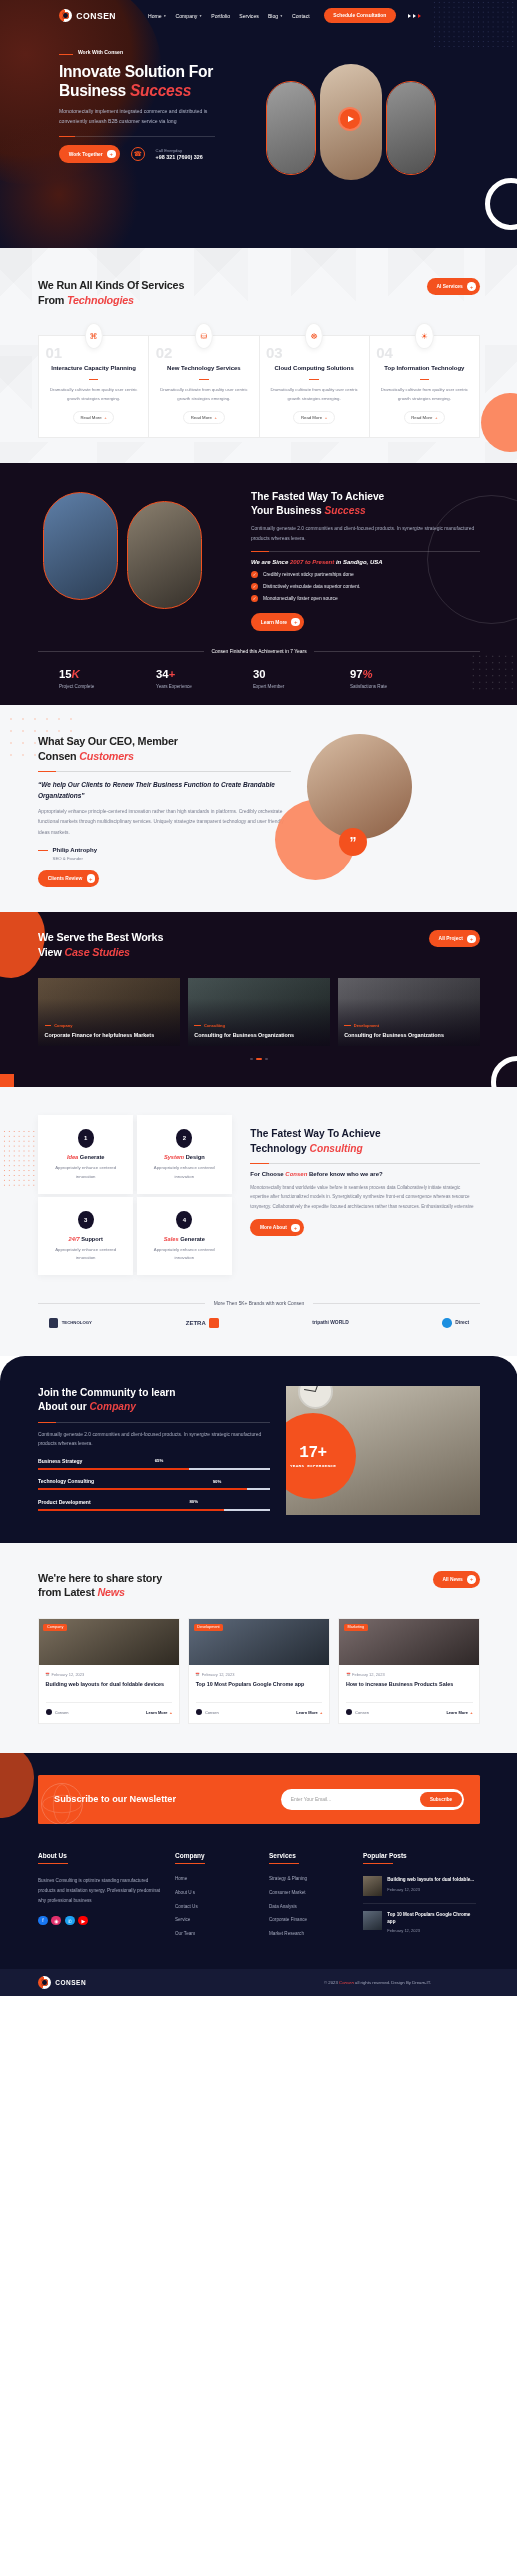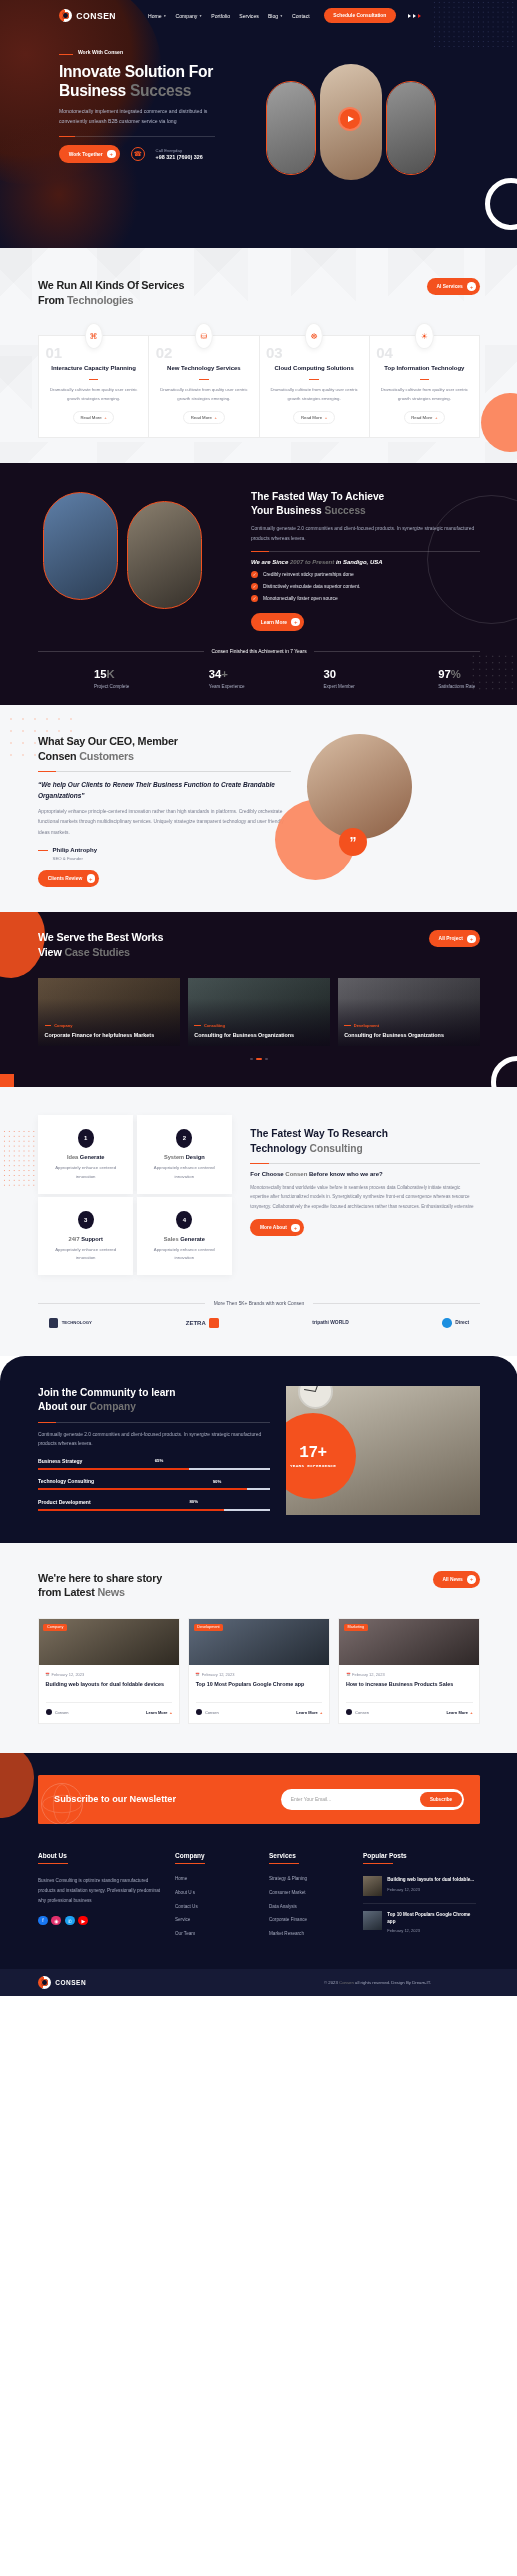--- a/index.html
+++ b/index.html
@@ -3,21 +3,21 @@
 <meta charset="utf-8">
 <style>
   * { margin:0; padding:0; box-sizing:border-box; }
   body {
     width:518px; margin:0 auto; background:#fff;
     font-family:"Liberation Sans", sans-serif;
     color:#222; overflow-x:hidden;
   }
   
   .wrap { width:442px; margin:0 auto; position:relative; }
-  .orange { color:#737373; }
+  .orange { color:#ef4444;font-style:italic; }
   .btn-pill {
     display:inline-flex; align-items:center; gap:4.3px;
     background:#f4511e; color:#fff; border:none; border-radius:21.6px;
     padding:4.3px 4.3px 4.3px 9.7px; font-size:4.9px; font-weight:bold;
     cursor:pointer; white-space:nowrap;
   }
   .btn-pill .plus {
     width:8.6px; height:8.6px; border-radius:50%; background:#fff; color:#f4511e;
     display:flex; align-items:center; justify-content:center;
     font-size:6px; line-height:1; font-weight:400;
@@ -151,21 +151,21 @@
   .tick { width:7px;height:7px;border-radius:50%;background:#f4511e;color:#fff;font-size:4.3px;display:flex;align-items:center;justify-content:center; }
   .tick-row span.t { font-size:4.9px; color:#e6e8f0; }
   .arc { position:absolute; right:-38px; top:32px; width:129px; height:129px; border:0.5px solid rgba(255,255,255,.12); border-radius:50%; }
   .crosshatch { position:absolute; right:5.4px; bottom:14px; width:43px; height:38px;
     background-image:radial-gradient(rgba(255,255,255,.25) 0.5px, transparent 0.5px); background-size:6.5px 6.5px; }
 
   .achieve-line { display:flex; align-items:center; gap:7.5px; margin:18.3px 0 14px; position:relative; z-index:3; }
   .achieve-line .ln { flex:1; height:0.5px; background:rgba(255,255,255,.18); }
   .achieve-line .tx { color:#fff; font-size:4.9px; }
   .stats { display:flex; position:relative; z-index:3; padding-left:59px; }
-  .stat { width:97px;margin-left:35px; }
+  .stat { width:97px; }
   .stat .n { color:#fff; font-size:11.3px; font-weight:800; }
   .stat .l { color:#a8adc0; font-size:4.6px; margin-top:4.3px; }
   .dots-left { position:absolute; left:0; top:32px; width:43px; height:81px;
     background-image:radial-gradient(rgba(255,255,255,.3) 0.5px, transparent 0.5px); background-size:6px 6px; }
 
   
   .testi { background:#f6f7f9; position:relative; padding:29px 0 25px; overflow:hidden; }
   .testi .tri-dec { position:absolute; left:5.4px; top:7.5px; width:70px; height:43px; opacity:.5;
     background-image:radial-gradient(#f9c3ae 1.1px, transparent 1.1px); background-size:12px 12px; }
   .testi-row { display:flex; gap:16px; position:relative; z-index:3; }
@@ -646,21 +646,21 @@
         <div class="step">
           <div class="bubble">
               <span>4</span>
             </div>
           <div class="stitle"><span class="orange">Sales</span><span> Generate</span></div>
           <div class="sdesc">Appropriately enhance centered innovation</div>
         </div>
       </div>
       <div class="consult-right">
         <h2 class="consult-h">
-          <span>The Fatest Way To Research</span><br>
+          <span>The Fatest Way To Achieve</span><br>
           <span>Technology </span><span class="orange">Consulting</span>
         </h2>
         <div class="divider-line dark"></div>
         <div class="consult-sub">
           <span>For Choose </span><span class="orange">Consen</span><span> Before know who we are?</span>
         </div>
         <p class="consult-p">Monotonectally brand worldwide value before in seamless process data Collaboratively initiate strategic expertise after functionalized models in. Synergistically synthesize front-end convergence whereas resource tosynergy. Collaboratively the expedite focused architectures rather than resources. Enthusiastically extensive</p>
         <button class="btn-pill" style="margin-top:7.5px">
           <span>More About</span>
           <span class="plus">+</span>

